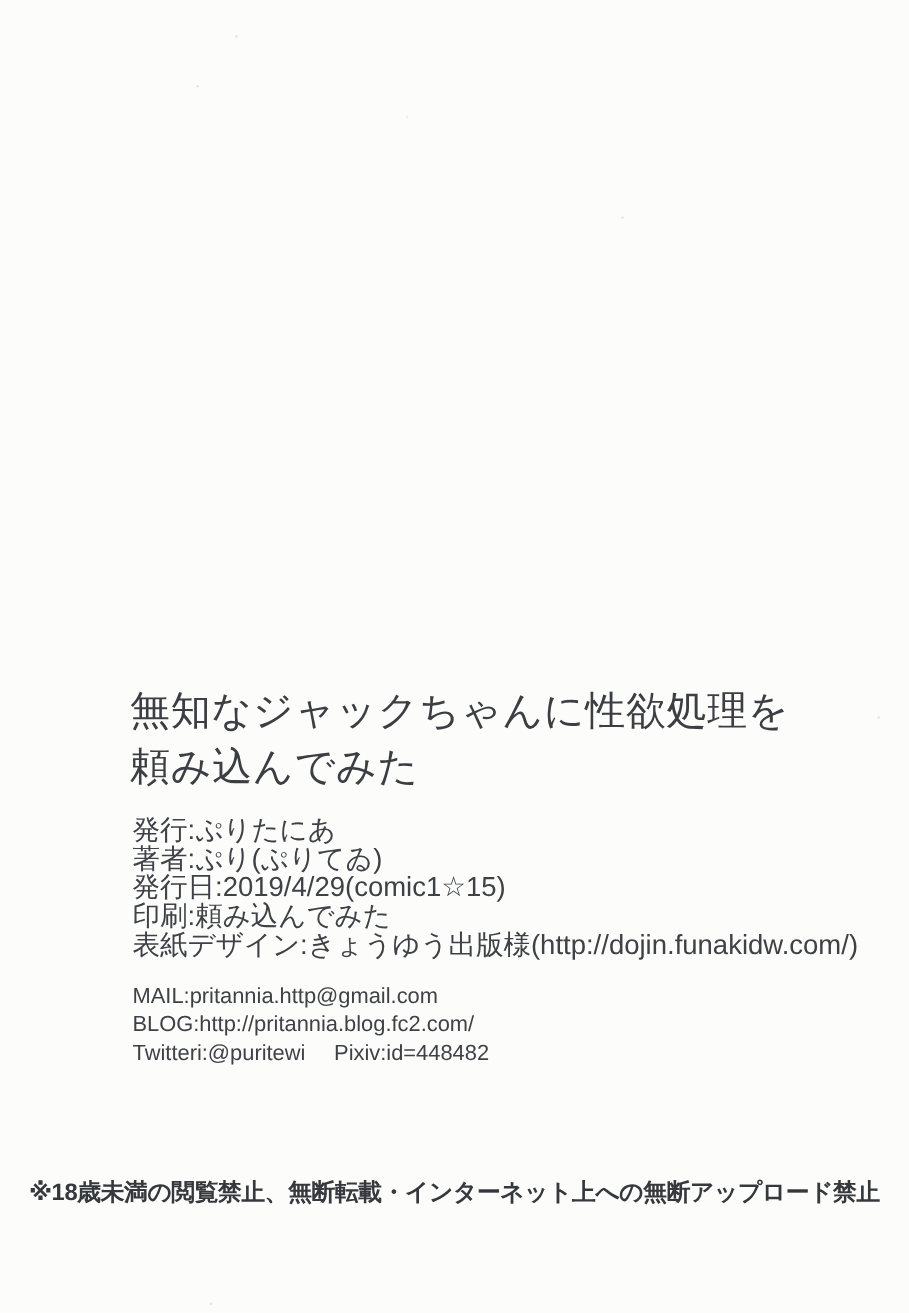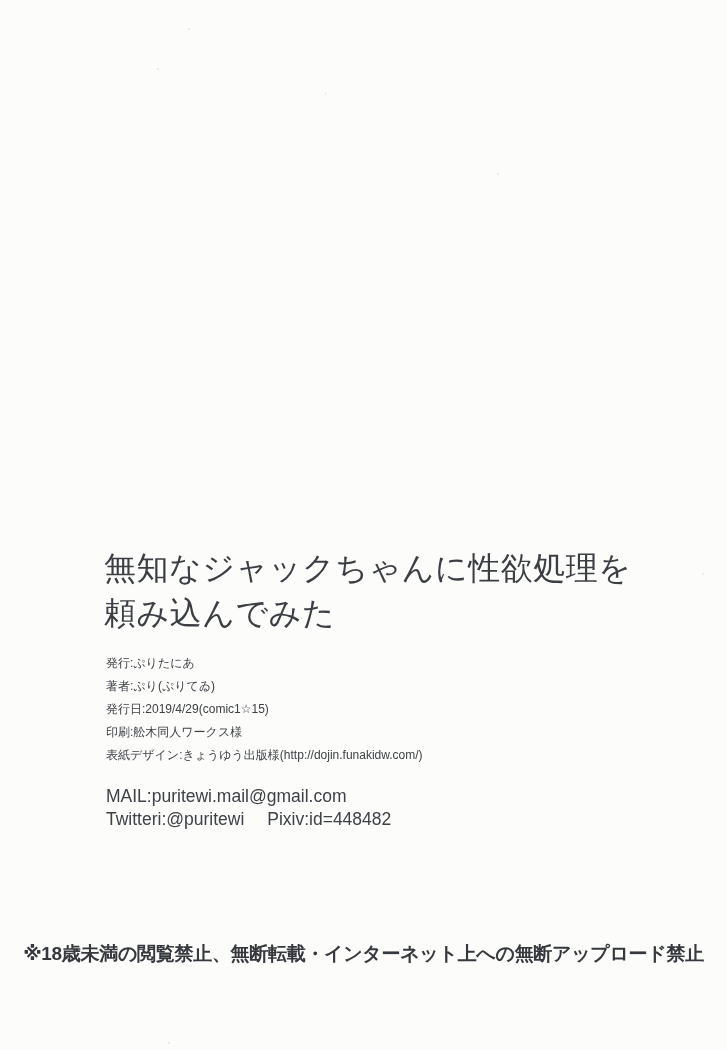--- a/index.html
+++ b/index.html
@@ -24,21 +24,21 @@
     font-size: 32px;
     line-height: 45px;
     font-weight: 500;
     letter-spacing: 0.5px;
     color: #3b3e43;
   }
   .credits-block {
     position: absolute;
     left: 106px;
     top: 652px;
-    font-size: 12px;
+    font-size: 22px;
     line-height: 23px;
     color: #3e4146;
   }
   .credits-block p, .contact-block p {
     margin: 0;
     white-space: nowrap;
   }
   .contact-block {
     position: absolute;
     left: 106px;
@@ -94,26 +94,27 @@
 
   <div class="title-block">
     <div>無知なジャックちゃんに性欲処理を</div>
     <div>頼み込んでみた</div>
   </div>
 
   <div class="credits-block">
     <p>発行:ぷりたにあ</p>
     <p>著者:ぷり(ぷりてゐ)</p>
     <p>発行日:2019/4/29(comic1☆15)</p>
-    <p>印刷:舩木同人ワークス様</p>
+    <p>印刷:頼み込んでみた</p>
     <p>表紙デザイン:きょうゆう出版様(http://dojin.funakidw.com/)</p>
   </div>
 
   <div class="contact-block">
-    <p>MAIL:puritewi.mail@gmail.com</p>
+    <p>MAIL:pritannia.http@gmail.com</p>
+    <p>BLOG:http://pritannia.blog.fc2.com/</p>
     <p>
       <span>Twitteri:@puritewi</span>
       <span class="pixiv-part">Pixiv:id=448482</span>
     </p>
   </div>
 
   <div class="warning-bar">※18歳未満の閲覧禁止、無断転載・インターネット上への無断アップロード禁止</div>
 
 </div>
 

